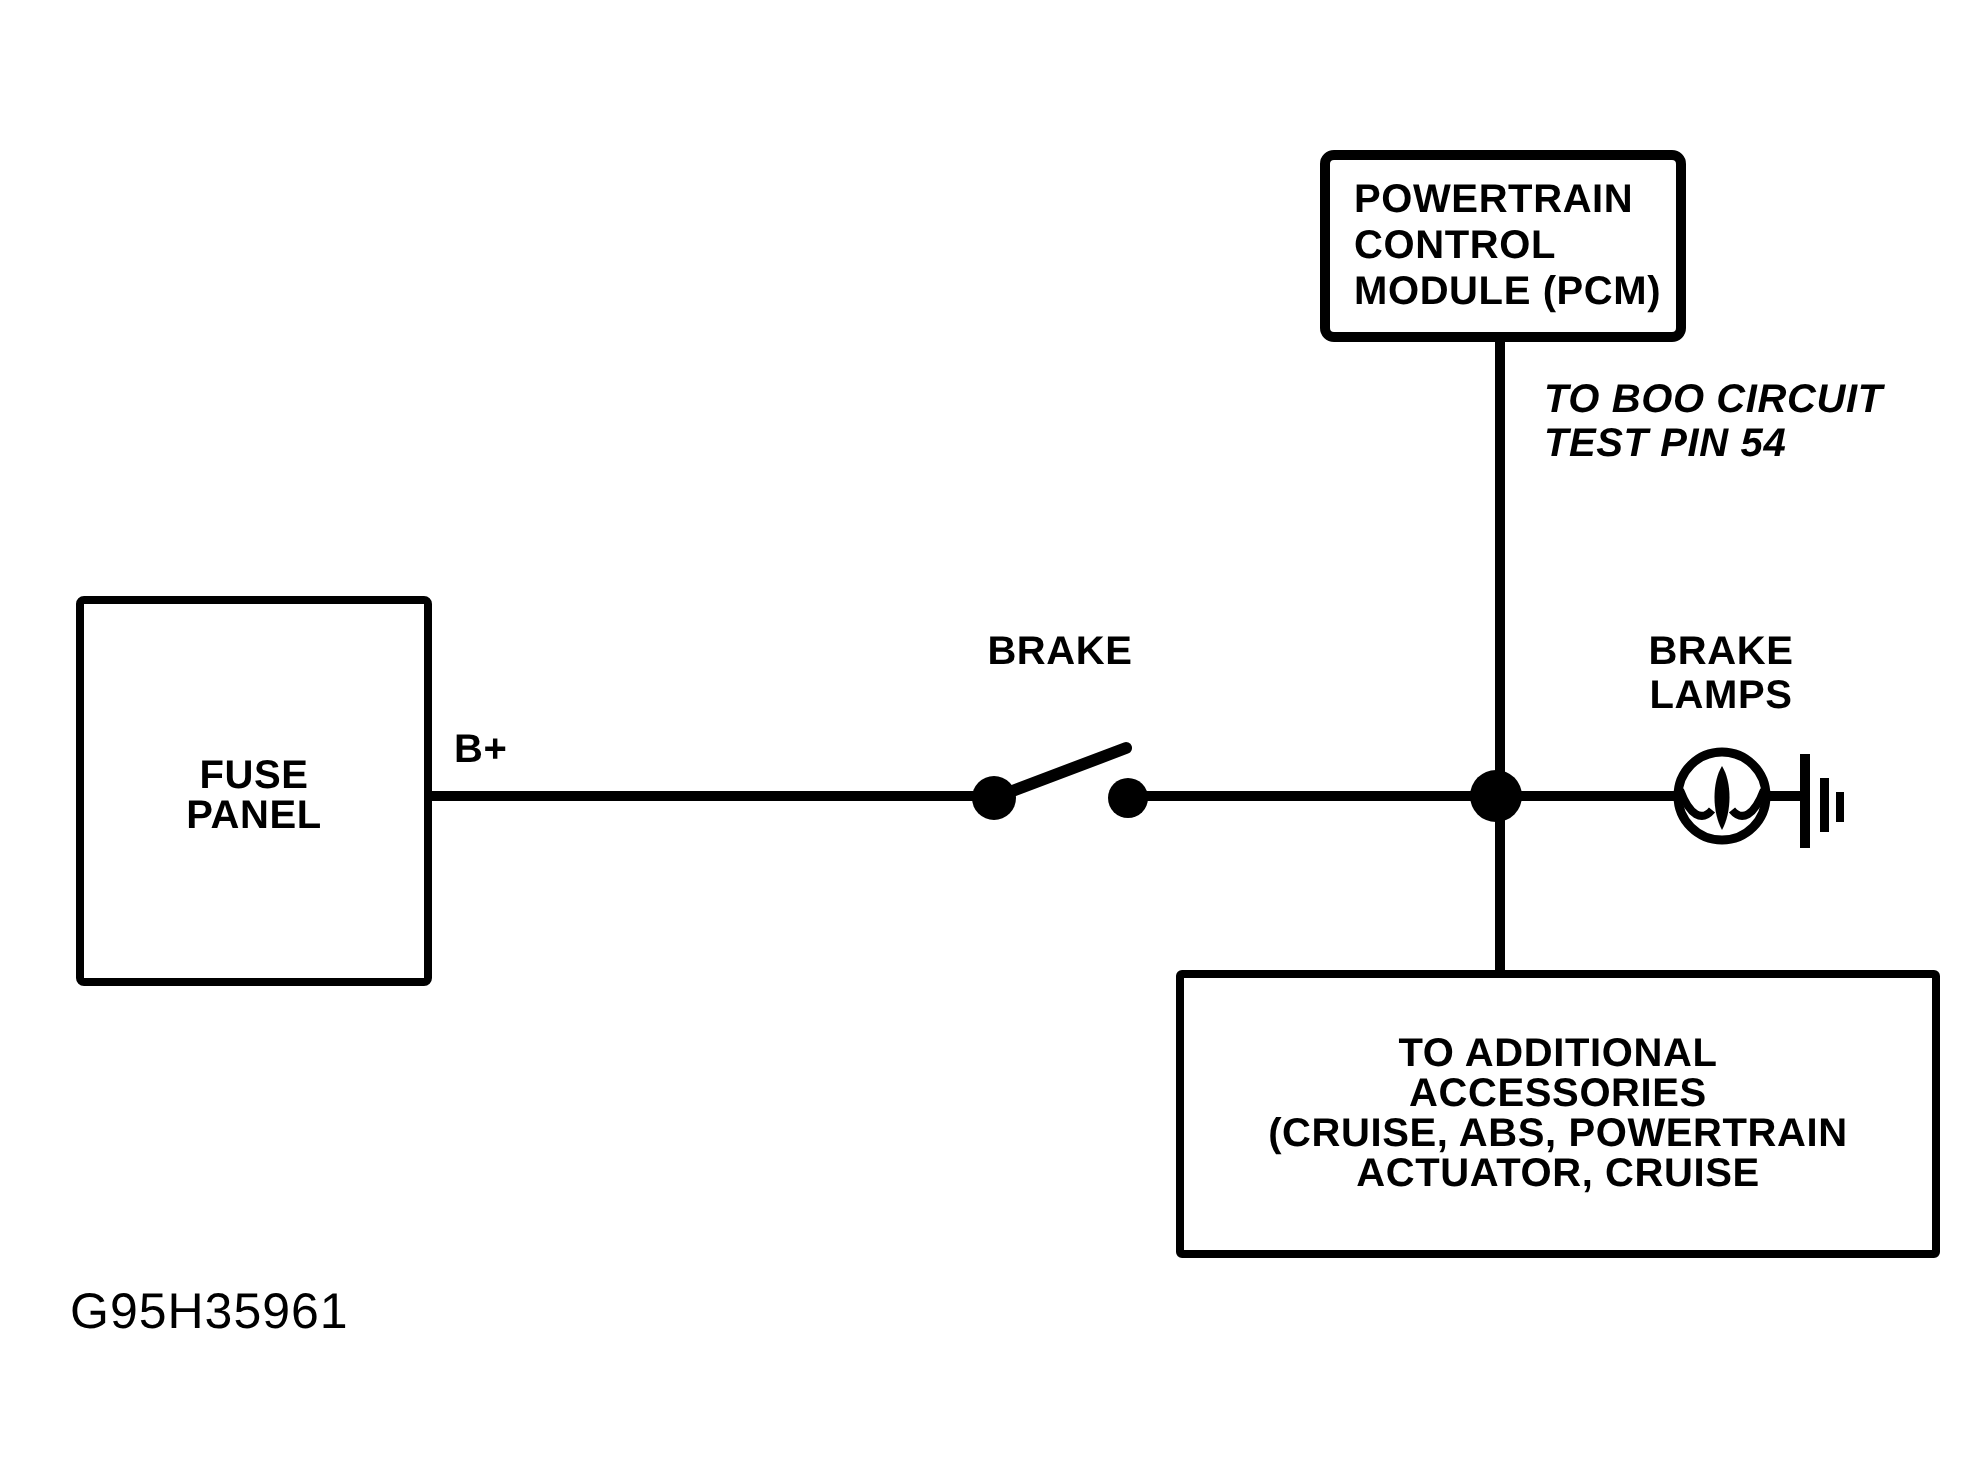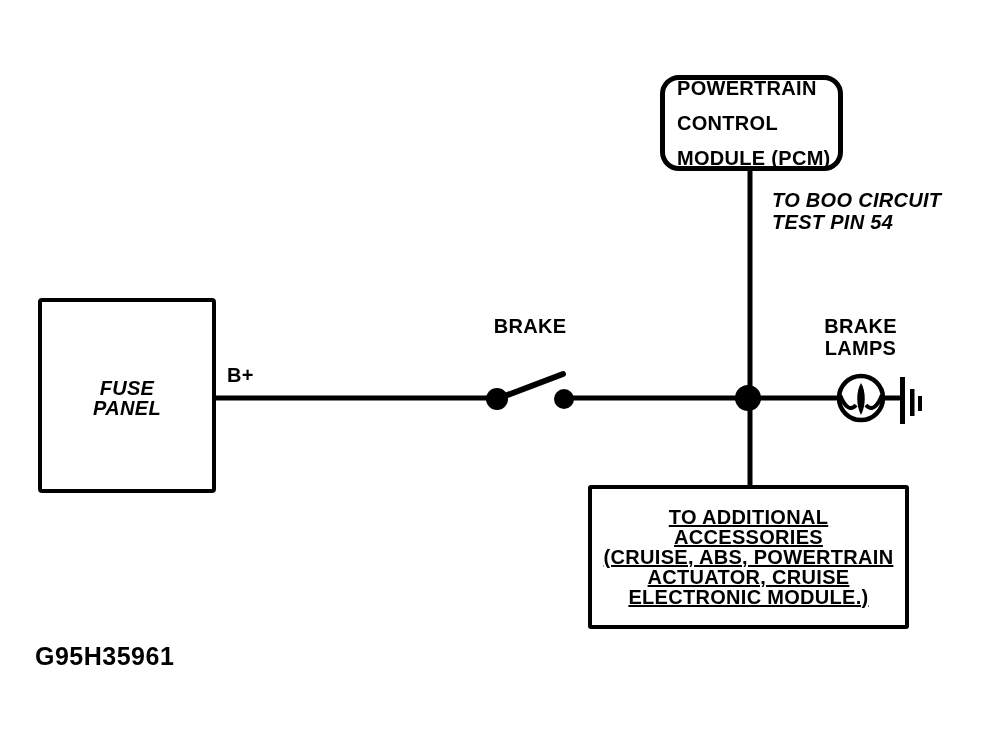--- a/index.html
+++ b/index.html
@@ -48,60 +48,58 @@
     position: absolute;
     z-index: 3;
   }
   .center-text { text-align: center; }
   .left-text  { text-align: left; }
 
   #pcm-box {
     left: 660px; top: 75px;
     width: 183px; height: 96px;
     border-width: 5px;
-    border-radius: 19px;
+    border-radius: 7px;
     padding-left: 12px;
     line-height: 23px;
-    gap: 12px;
   }
   #boo-note {
     left: 772px; top: 189px; font-style: italic;
   }
   #fuse-panel-box {
     left: 38px; top: 298px;
     width: 178px; height: 195px;
     border-radius: 4px;
     text-align: center;
     line-height: 20px;
   }
-  #fuse-panel-box .inner { margin-top: 4px; font-style: italic; }
+  #fuse-panel-box .inner { margin-top: 4px; }
   #b-plus-label {
     left: 227px; top: 364px;
   }
   #brake-switch-label {
     left: 460px; top: 315px;
     width: 140px;
   }
   #brake-lamps-label {
     left: 793px; top: 315px;
     width: 135px;
   }
   #accessories-box {
     left: 588px; top: 485px;
-    width: 321px; height: 144px;
+    width: 382px; height: 144px;
     border-radius: 3px;
     text-align: center;
     font-size: 20px;
     line-height: 20px;
-    text-decoration: underline;
   }
   #figure-id {
     left: 35px; top: 642px;
     font-size: 25px;
-    font-weight: bold;
+    font-weight: normal;
     letter-spacing: 0.5px;
     z-index: 3;
     position: absolute;
   }
 </style>
 </head>
 <body>
 
 <div class="canvas">
 
@@ -164,18 +162,17 @@
   <div class="label diagram-text center-text" id="brake-lamps-label">
     <span class="line">BRAKE</span>
     <span class="line">LAMPS</span>
   </div>
 
   <div class="box diagram-text center-text" id="accessories-box">
     <span class="line">TO ADDITIONAL</span>
     <span class="line">ACCESSORIES</span>
     <span class="line">(CRUISE, ABS, POWERTRAIN</span>
     <span class="line">ACTUATOR, CRUISE</span>
-    <span class="line">ELECTRONIC MODULE.)</span>
   </div>
 
   <div id="figure-id">G95H35961</div>
 
 </div>
 
 </body></html>

